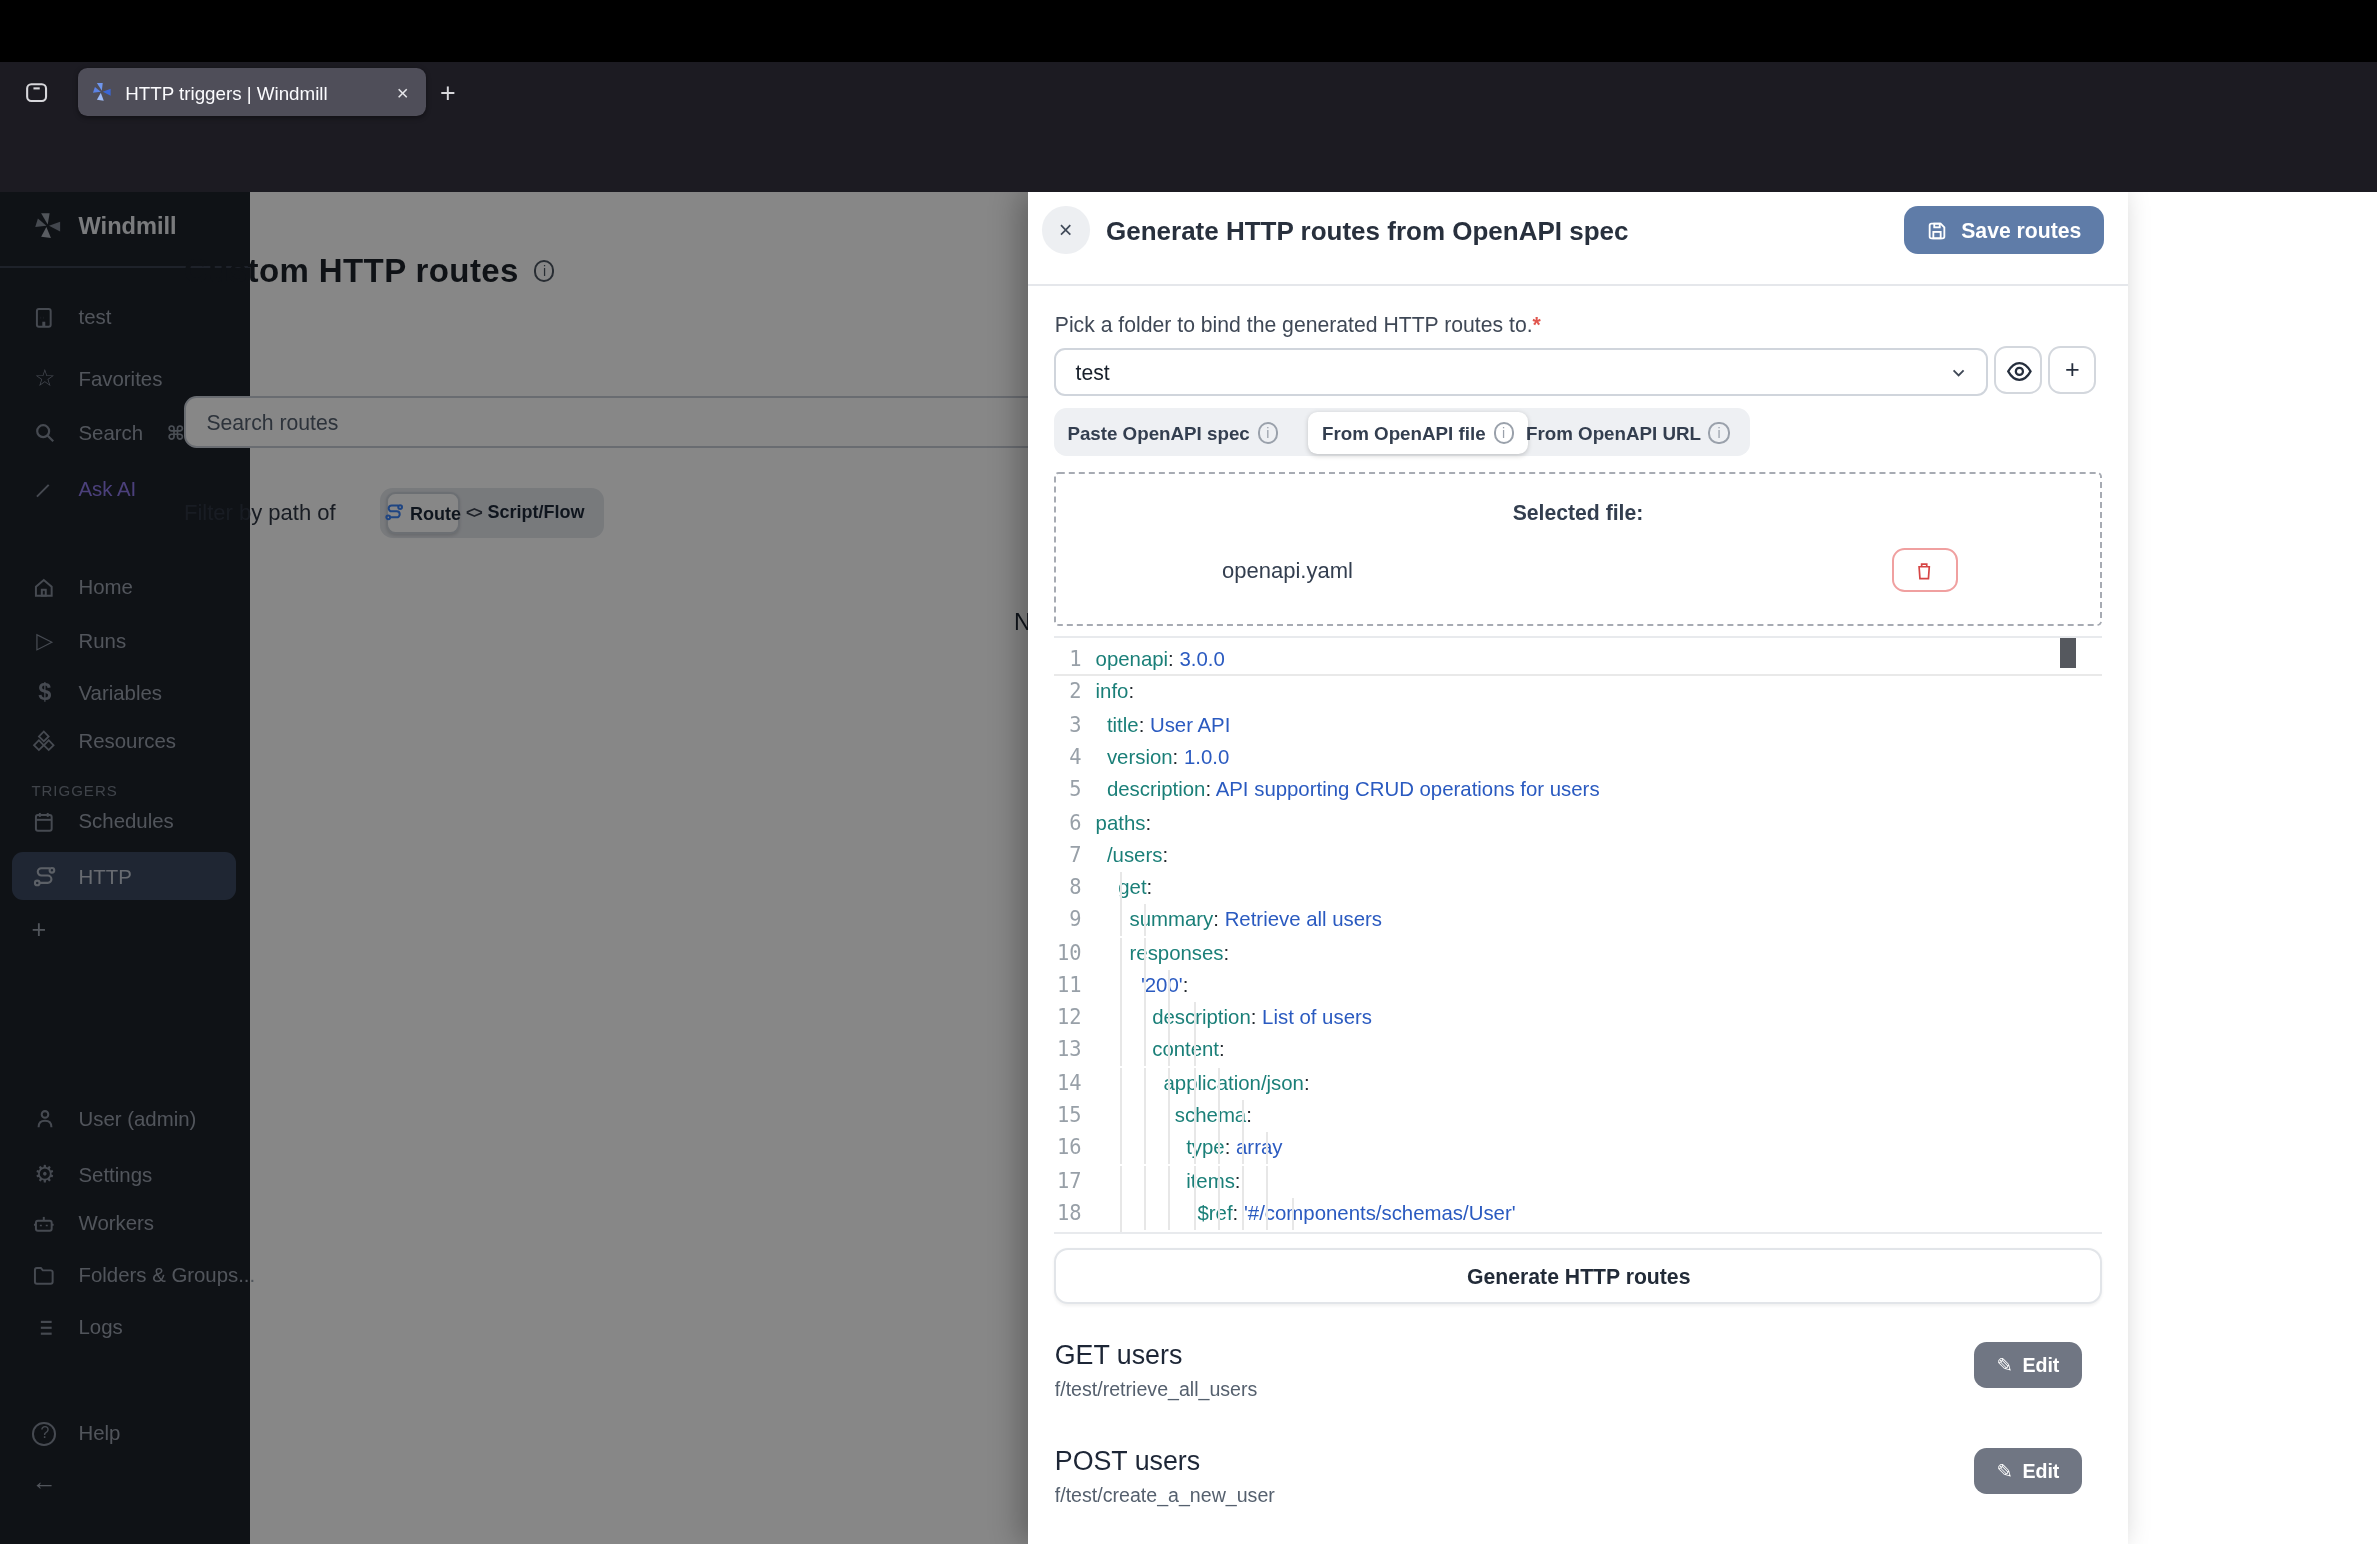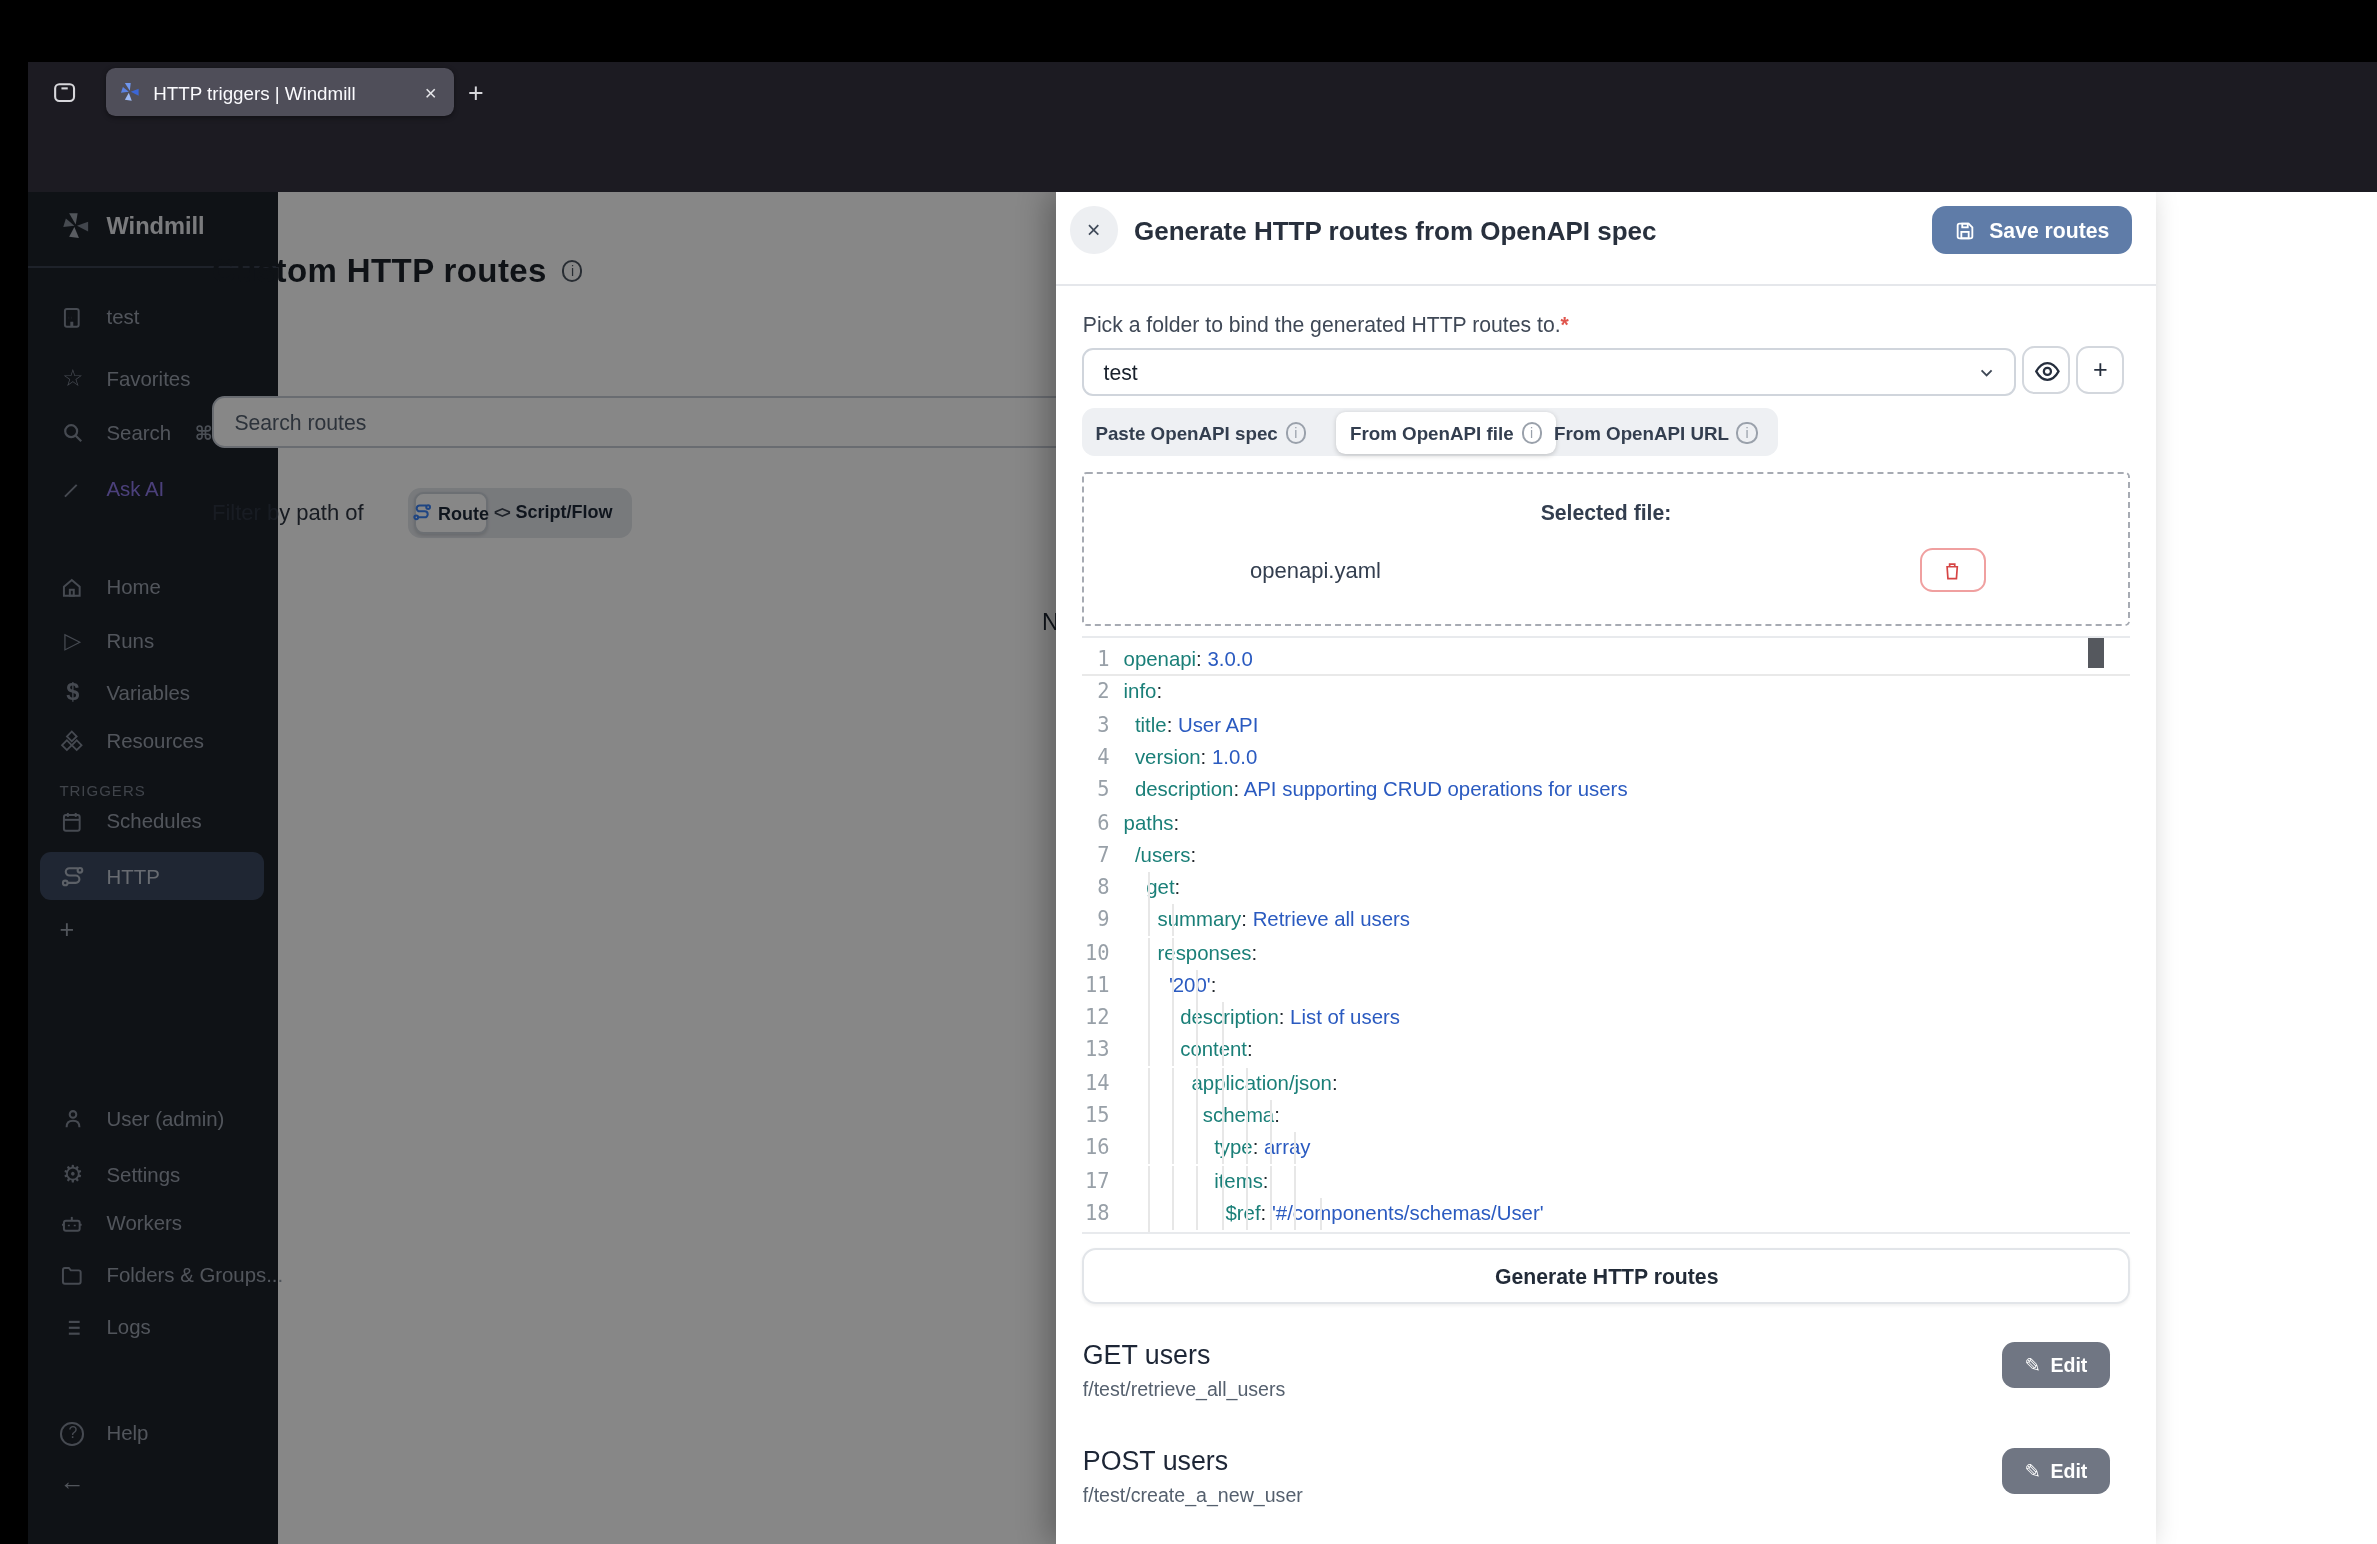--- a/index.html
+++ b/index.html
@@ -1,17 +1,17 @@
 <!DOCTYPE html>
 <html style="font-size:12.6px"><head>
 <meta charset="utf-8">
 <style>
   html,body{margin:0;padding:0;background:#000;}
   *{box-sizing:border-box;font-family:"Liberation Sans","DejaVu Sans",sans-serif;}
-  #stage{width:2377px;height:1544px;overflow:hidden;position:relative;padding-left:28px;}
+  #stage{width:2377px;height:1544px;overflow:hidden;position:relative;}
   #app{width:1189px;height:772px;position:relative;transform:scale(2);transform-origin:0 0;background:#1c1b22;}
   .abs{position:absolute;}
 
   
   .chrome-black{left:0;top:0;width:1189px;height:31px;background:#000;}
   .tabbar{left:0;top:31px;width:1189px;height:31px;background:#1c1b22;}
   .fxview{left:9.4px;top:7px;width:17.3px;height:17.3px;border-radius:3.1px;display:flex;align-items:center;justify-content:center;color:#d7d7db;}
   .tab{left:39px;top:3.1px;width:174px;height:24.4px;background:#4f4e59;border-radius:4.7px;display:flex;align-items:center;padding:0 6.3px;box-shadow:0 0.8px 2.4px rgba(0,0,0,.4);}
   .tab-title{color:#fbfbfe;font-size:9.4px;margin-left:5.5px;white-space:nowrap;overflow:hidden;flex:1;}
   .tab-close{color:#e6e6ea;font-size:10.2px;padding:0 2.4px;}

